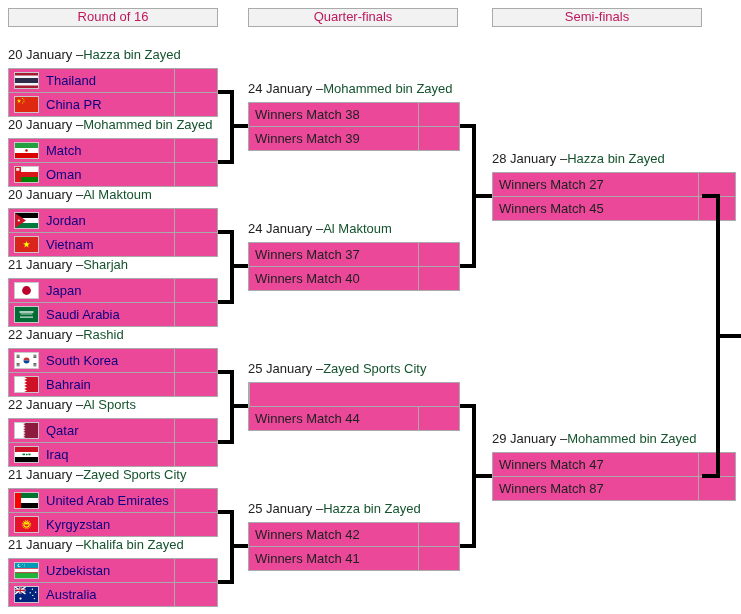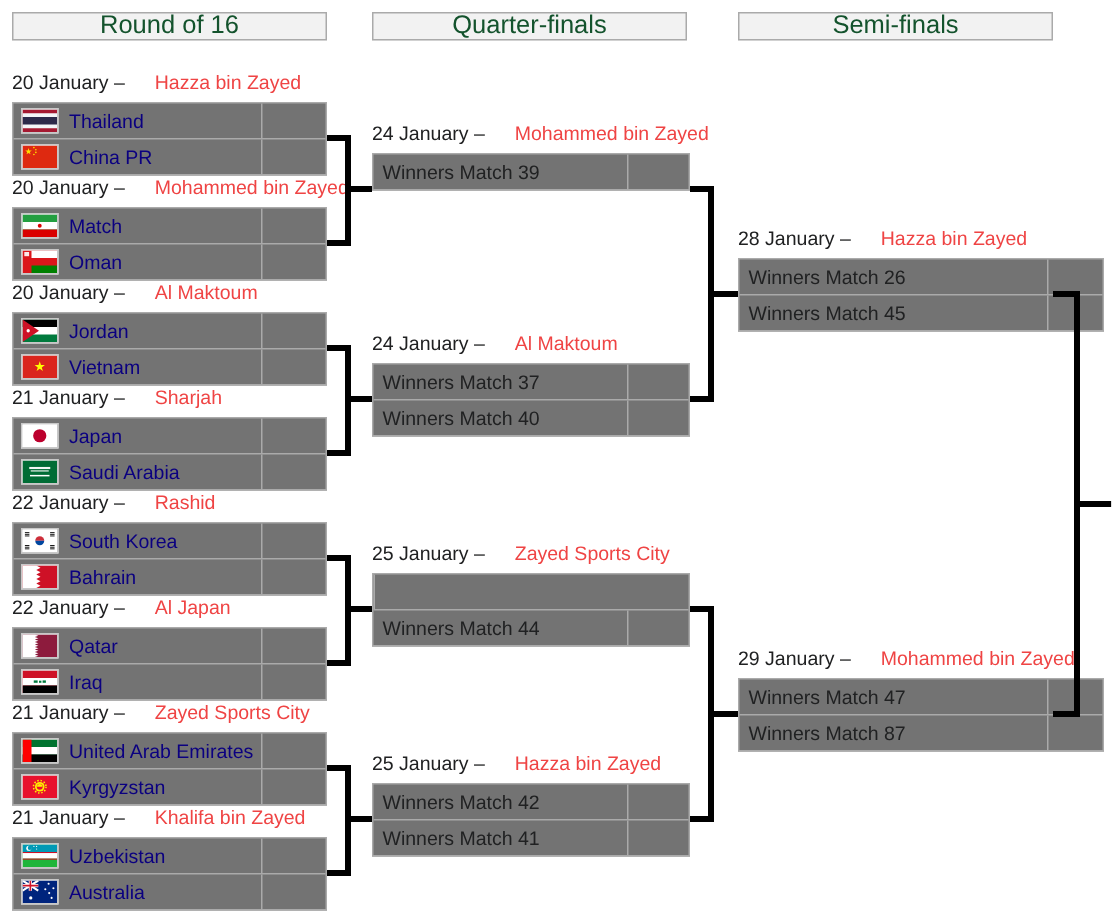--- a/index.html
+++ b/index.html
@@ -1,27 +1,27 @@
 <!DOCTYPE html>
 <html><head>
 <meta charset="utf-8">
 <style>
   html,body{margin:0;padding:0;background:#fff;}
   .bracket{position:relative;width:741px;height:614px;overflow:hidden;background:#ffffff;
            font-family:"Liberation Sans",sans-serif;-webkit-font-smoothing:antialiased;}
   .col-header{position:absolute;top:8px;height:19px;width:210px;box-sizing:border-box;
-              border:1px solid #aaa;background:#f2f2f2;color:#14532d;font-size:17px;
+              border:1px solid #aaa;background:#f2f2f2;color:#be185d;font-size:13px;
               line-height:16px;text-align:center;}
   .match{position:absolute;}
   .c1{left:8px;width:210px;}
   .c2{left:248px;width:212px;}
   .c3{left:492px;width:244px;}
   .match-label{height:22px;line-height:18px;font-size:13px;color:#202122;white-space:nowrap;}
-  .venue{color:#ef4444;margin-left:20px;text-decoration:none;cursor:pointer;}
-  .bracket-table{box-sizing:border-box;border:1px solid #aaa;background:#737373;}
+  .venue{color:#14532d;margin-left:0;text-decoration:none;cursor:pointer;}
+  .bracket-table{box-sizing:border-box;border:1px solid #aaa;background:#ec4899;}
   .team-row{display:flex;align-items:center;height:23px;}
   .team-row + .team-row{border-top:1px solid #aaa;}
   .flag{width:23px;height:15px;margin:0 7px 0 5px;flex:0 0 auto;border:1px solid #c8c8c8;
         box-sizing:content-box;background:#fff;}
   .flag svg{display:block;}
   .name{flex:1;font-size:13px;color:#0b0080;text-decoration:none;cursor:pointer;
         white-space:nowrap;overflow:hidden;}
   .name.plain{color:#202122;padding-left:6px;cursor:default;}
   .score{width:42px;align-self:stretch;border-left:1px solid #aaa;flex:0 0 auto;
          font-size:13px;color:#202122;text-align:center;line-height:23px;}
@@ -202,21 +202,21 @@
             </svg>
           </span>
         <a class="name">Bahrain</a>
         <span class="score"></span>
       </div>
     </div>
   </div>
 
   <div class="match c1" style="top:396px">
     <div class="match-label">
-      <span>22 January –</span><a class="venue">Al Japan</a>
+      <span>22 January –</span><a class="venue">Al Sports</a>
     </div>
     <div class="bracket-table">
       <div class="team-row">
         <span class="flag">
             <svg width="23" height="15" viewBox="0 0 23 15" xmlns="http://www.w3.org/2000/svg">
               <rect width="23" height="15" fill="#8d1b3d"></rect>
               <path d="M0,0 H8.2 L10.6,0.85 8.2,1.7 10.6,2.5 8.2,3.35 10.6,4.2 8.2,5 10.6,5.85 8.2,6.7 10.6,7.5 8.2,8.35 10.6,9.2 8.2,10 10.6,10.85 8.2,11.7 10.6,12.5 8.2,13.35 10.6,14.2 8.2,15 H0 Z" fill="#ffffff"></path>
             </svg>
           </span>
         <a class="name">Qatar</a>
@@ -319,20 +319,24 @@
       </div>
     </div>
   </div>
 
   <div class="match c2" style="top:80px">
     <div class="match-label">
       <span>24 January –</span><a class="venue">Mohammed bin Zayed</a>
     </div>
     <div class="bracket-table">
       <div class="team-row">
+        <span class="name plain">Winners Match 38</span>
+        <span class="score"></span>
+      </div>
+      <div class="team-row">
         <span class="name plain">Winners Match 39</span>
         <span class="score"></span>
       </div>
     </div>
   </div>
 
   <div class="match c2" style="top:220px">
     <div class="match-label">
       <span>24 January –</span><a class="venue">Al Maktoum</a>
     </div>
@@ -378,21 +382,21 @@
       </div>
     </div>
   </div>
 
   <div class="match c3" style="top:150px">
     <div class="match-label">
       <span>28 January –</span><a class="venue">Hazza bin Zayed</a>
     </div>
     <div class="bracket-table">
       <div class="team-row">
-        <span class="name plain">Winners Match 26</span>
+        <span class="name plain">Winners Match 27</span>
         <span class="score"></span>
       </div>
       <div class="team-row">
         <span class="name plain">Winners Match 45</span>
         <span class="score"></span>
       </div>
     </div>
   </div>
 
   <div class="match c3" style="top:430px">

